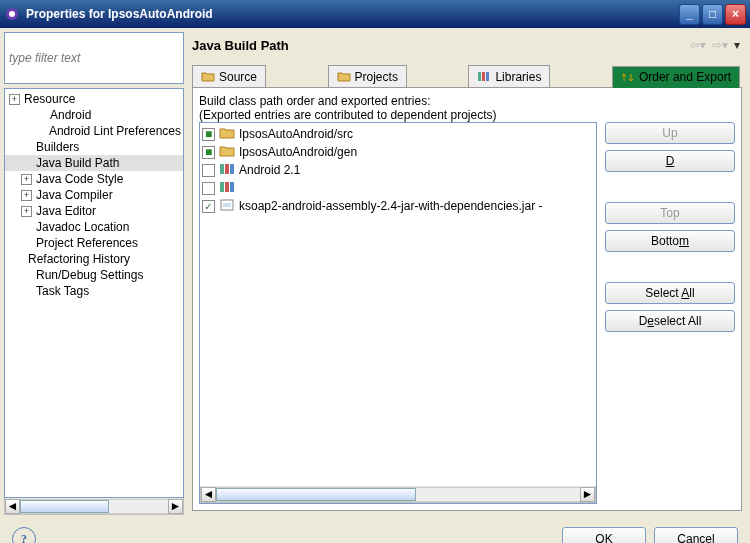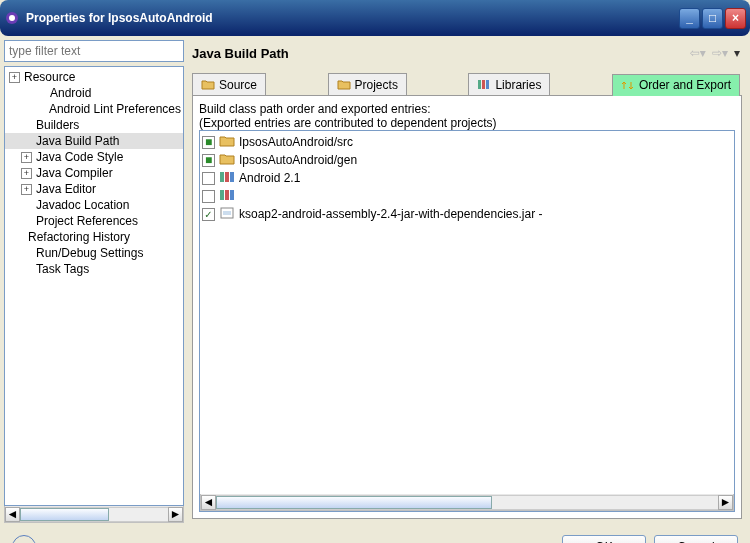--- a/index.html
+++ b/index.html
@@ -1,47 +1,47 @@
 <!DOCTYPE html>
 <html><head>
 <meta charset="utf-8">
 <style>
 * { box-sizing: border-box; margin: 0; padding: 0; font-family: Tahoma, sans-serif; font-size: 12px; }
 body { background: #ece9d8; width: 750px; height: 543px; overflow: hidden; }
 
-.titlebar { height: 36px; background: linear-gradient(to bottom, #3a6ea5, #0a246a); color: #fff; display: flex; align-items: center; padding: 0 4px; border-radius: 8px; }
+.titlebar { height: 28px; background: linear-gradient(to bottom, #3a6ea5, #0a246a); color: #fff; display: flex; align-items: center; padding: 0 4px; }
 .titlebar .icon { width: 16px; height: 16px; margin-right: 6px; }
 .titlebar .title { flex: 1; font-weight: bold; }
 .winbtns { display: flex; gap: 2px; }
 .winbtn { width: 21px; height: 21px; display: flex; align-items: center; justify-content: center; border-radius: 3px; border: 1px solid #1c4a8e; background: linear-gradient(to bottom,#7aa9e0,#2f62b0); color: #fff; font-family: "Segoe UI Symbol", Arial; font-size: 12px; font-weight: bold; cursor: pointer; }
 .winbtn.close { background: linear-gradient(to bottom,#e88,#c33); border-color: #9a2020; }
 
 .body { display: flex; height: 491px; padding: 4px; gap: 4px; background: #ece9d8; }
 .sidebar { width: 180px; display: flex; flex-direction: column; }
-.filter { border: 1px solid #7a9cc6; background: #fff; color: #737373; padding: 3px 4px; margin-bottom: 4px; }
+.filter { border: 1px solid #7a9cc6; background: #fff; color: #737373; padding: 18px 4px; margin-bottom: 4px; font-style: italic; }
 .tree { flex: 1; border: 1px solid #7a9cc6; background: #fff; overflow: auto; padding: 2px 0; }
 .tree-item { display: flex; align-items: center; height: 16px; padding: 0 2px; white-space: nowrap; cursor: default; }
 .tree-item.sel { background: #e0e0e0; }
 .exp { width: 11px; height: 11px; border: 1px solid #888; margin-right: 4px; font-size: 9px; line-height: 9px; text-align: center; color: #333; background: #fff; }
 .exp.none { border: none; background: transparent; }
 .tree-item .lbl { margin-left: 0; }
 .hscroll { height: 17px; background: #e8e8e8; border: 1px solid #c0c0c0; border-top: none; display: flex; align-items: center; }
 .hscroll .arr, .vscroll .arr { width: 15px; height: 15px; background: linear-gradient(#fff,#ddd); border: 1px solid #aaa; display: flex; align-items: center; justify-content: center; }
 .hscroll .track { flex: 1; background: #eee; height: 15px; border-top: 1px solid #ccc; border-bottom: 1px solid #ccc; position: relative; }
 .hscroll .thumb { position: absolute; left: 0; width: 60%; height: 100%; background: linear-gradient(#fafcff,#c3d5f2); border: 1px solid #8aa; }
 
 .main { flex: 1; display: flex; flex-direction: column; }
 .main-title { font-weight: bold; font-size: 13px; padding: 6px 4px 4px; }
 .main-top { display: flex; align-items: center; }
 .nav-arrows { margin-left: auto; display: flex; gap: 6px; padding-right: 6px; color: #bbb; }
 .nav-arrows span { cursor: pointer; }
 
 .tabs { display: flex; padding: 0 4px; margin-top: 8px; justify-content: space-between; }
 .tab { border: 1px solid #9a9a9a; border-bottom: none; background: #efefef; padding: 3px 8px; margin-right: 2px; display: flex; align-items: center; gap: 4px; cursor: pointer; }
-.tab.active { background: #86efac; position: relative; top: 1px; padding-bottom: 4px; }
+.tab.active { background: #15803d; position: relative; top: 1px; padding-bottom: 4px; }
 .tab .ticon { width: 14px; height: 11px; }
 
 .tabframe { border: 1px solid #9a9a9a; background: #fff; flex: 1; margin: 0 4px 4px; padding: 6px; display: flex; flex-direction: column; }
 .desc { line-height: 14px; }
 .tabbody { flex: 1; display: flex; gap: 8px; }
 .list { flex: 1; border: 1px solid #7a9cc6; background: #fff; position: relative; display: flex; flex-direction: column; }
 .list-items { flex: 1; overflow: hidden; padding: 2px; }
 .li { display: flex; align-items: center; height: 18px; gap: 4px; }
 .chk { width: 13px; height: 13px; border: 1px solid #888; display: flex; align-items: center; justify-content: center; font-size: 10px; background: #fff; }
 .chk.on { color: #2a6e2a; }
@@ -233,20 +233,30 @@
               </div>
             <div class="hscroll">
               <div class="arr">◄</div>
               <div class="track">
                   <div class="thumb" style="width:55%"></div>
                 </div>
               <div class="arr">►</div>
             </div>
           </div>
         </div>
+        <div class="actions">
+          <div class="btn disabled">Up</div>
+          <div class="btn"><u>D</u><span></span></div>
+          <div class="gap"></div>
+          <div class="btn disabled">Top</div>
+          <div class="btn"><span>Botto</span><u>m</u></div>
+          <div class="gap"></div>
+          <div class="btn">Select <u>A</u>ll</div>
+          <div class="btn">D<u>e</u>select All</div>
+        </div>
       </div>
     </div>
   </div>
 </div>
 
 <div class="bottom">
   <div class="help">?</div>
   <div class="spacer"></div>
   <div class="btn">OK</div>
   <div class="btn">Cancel</div>

